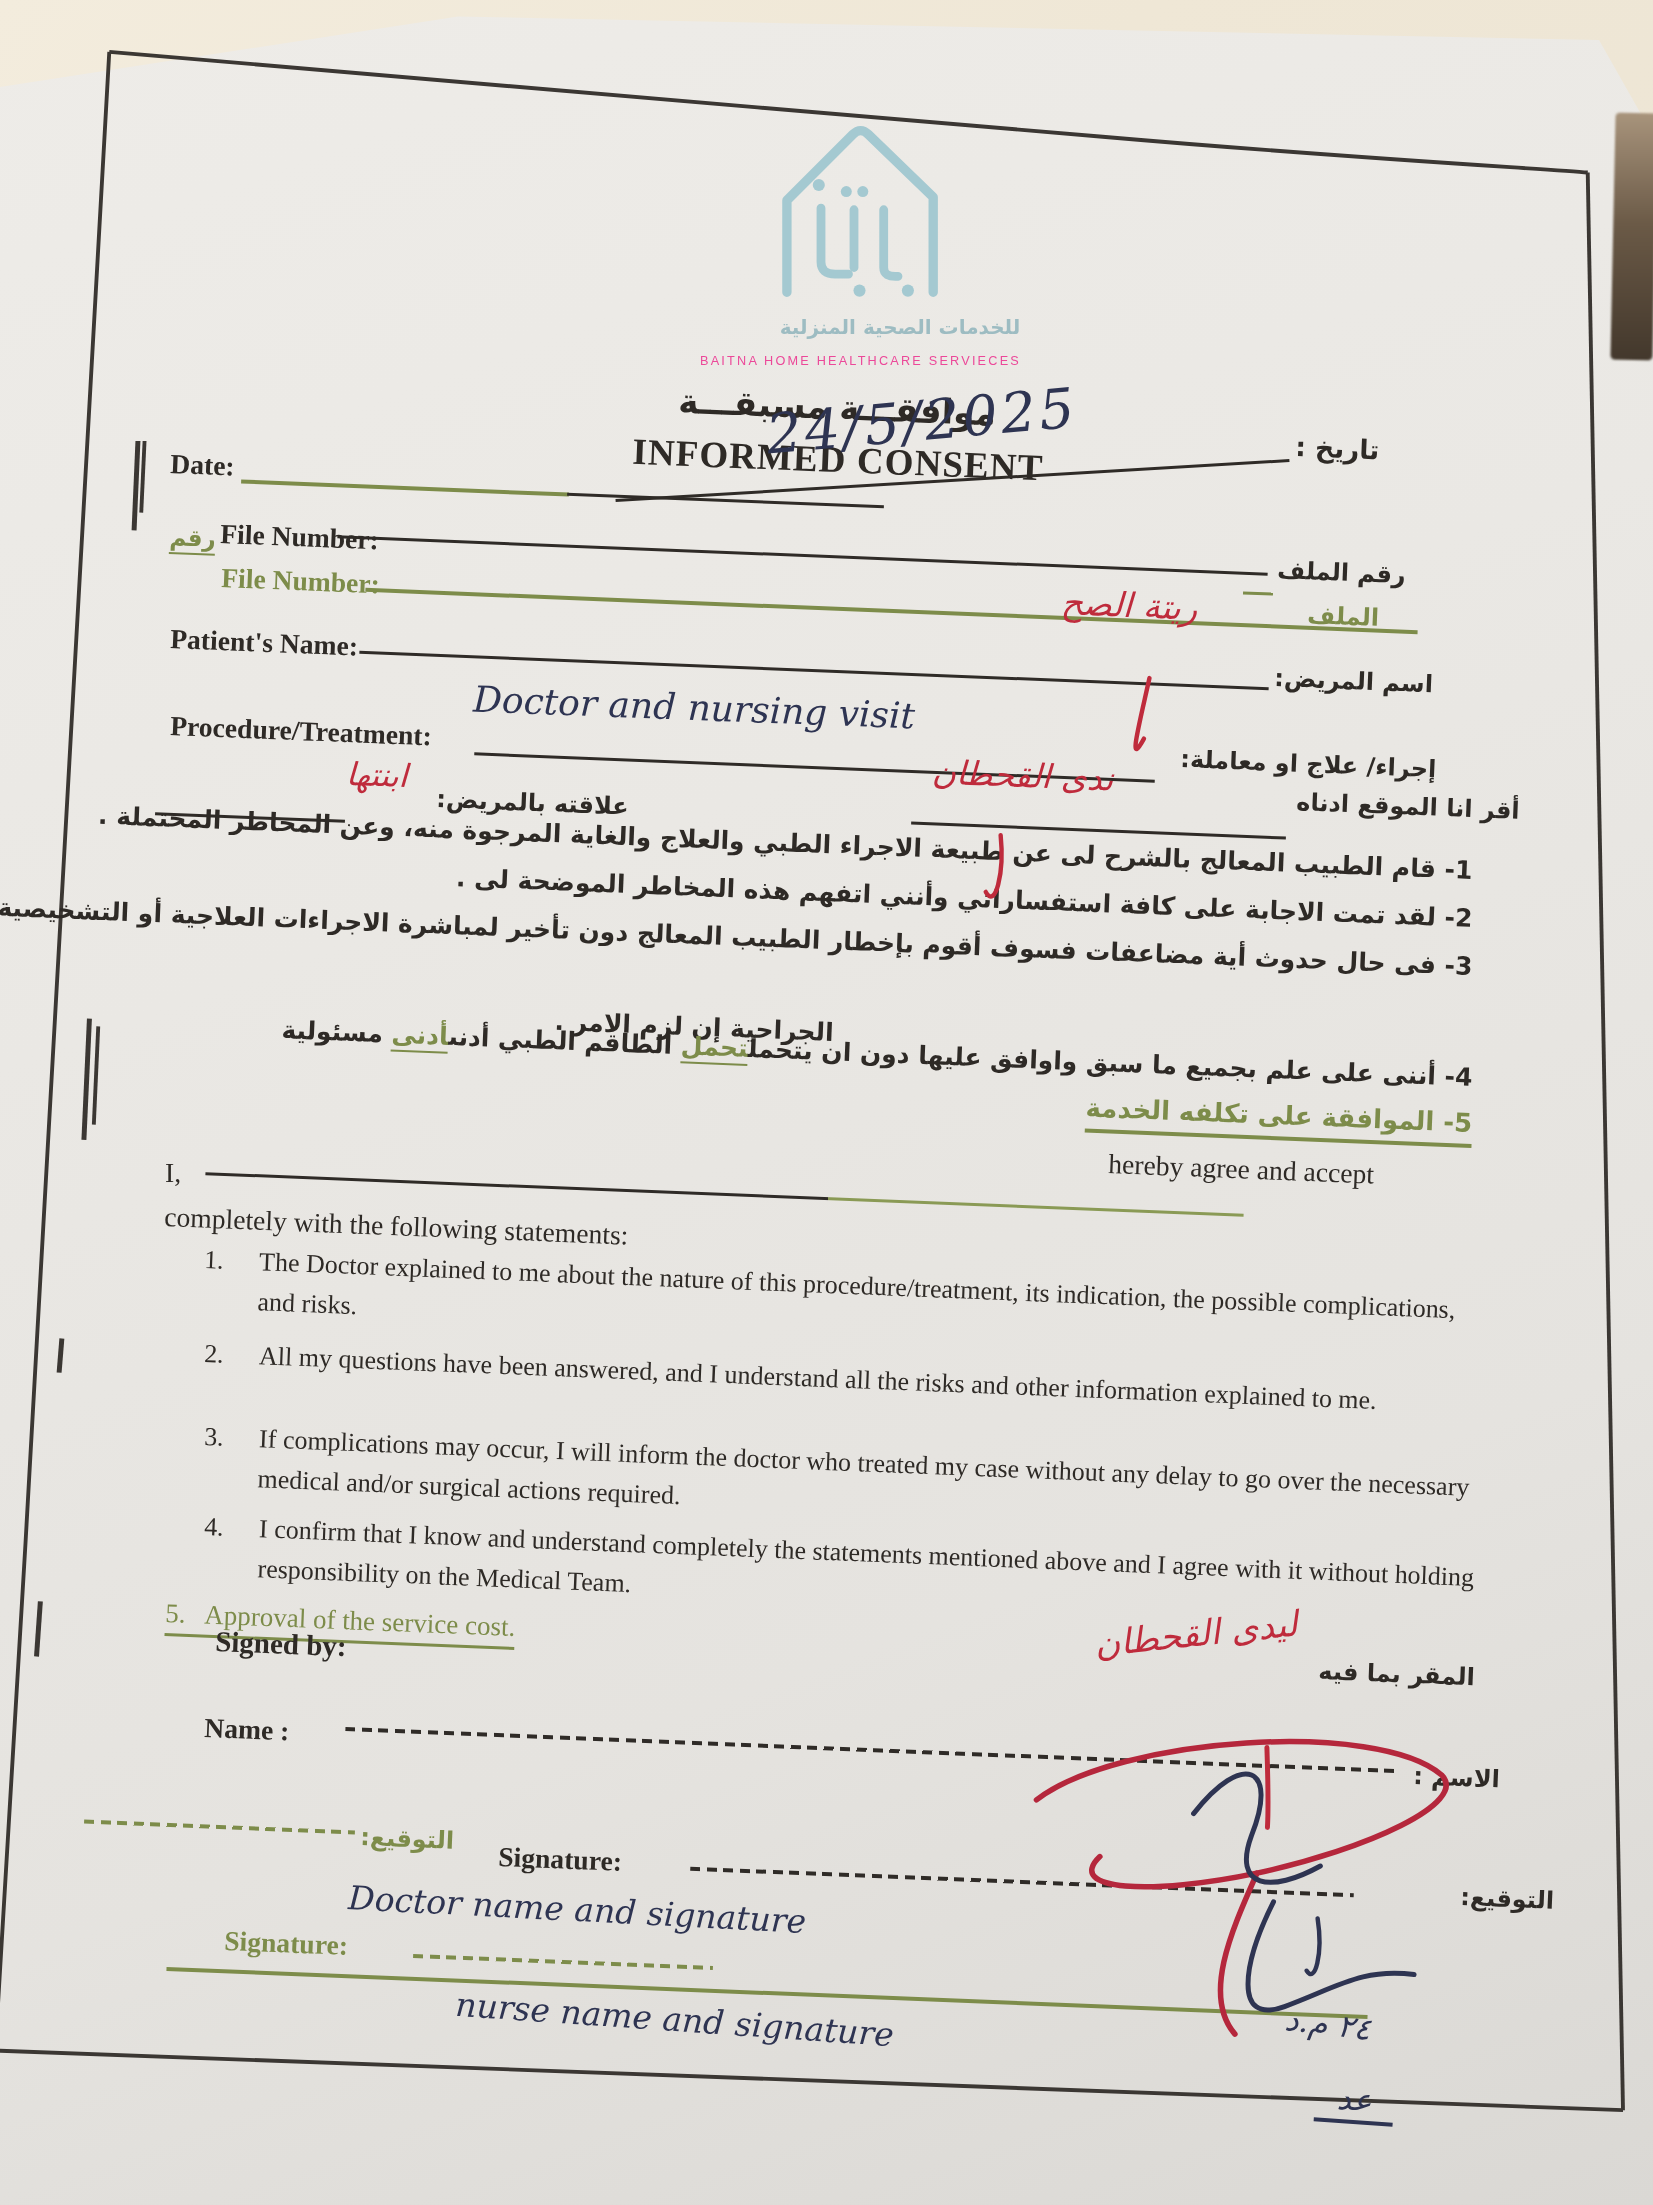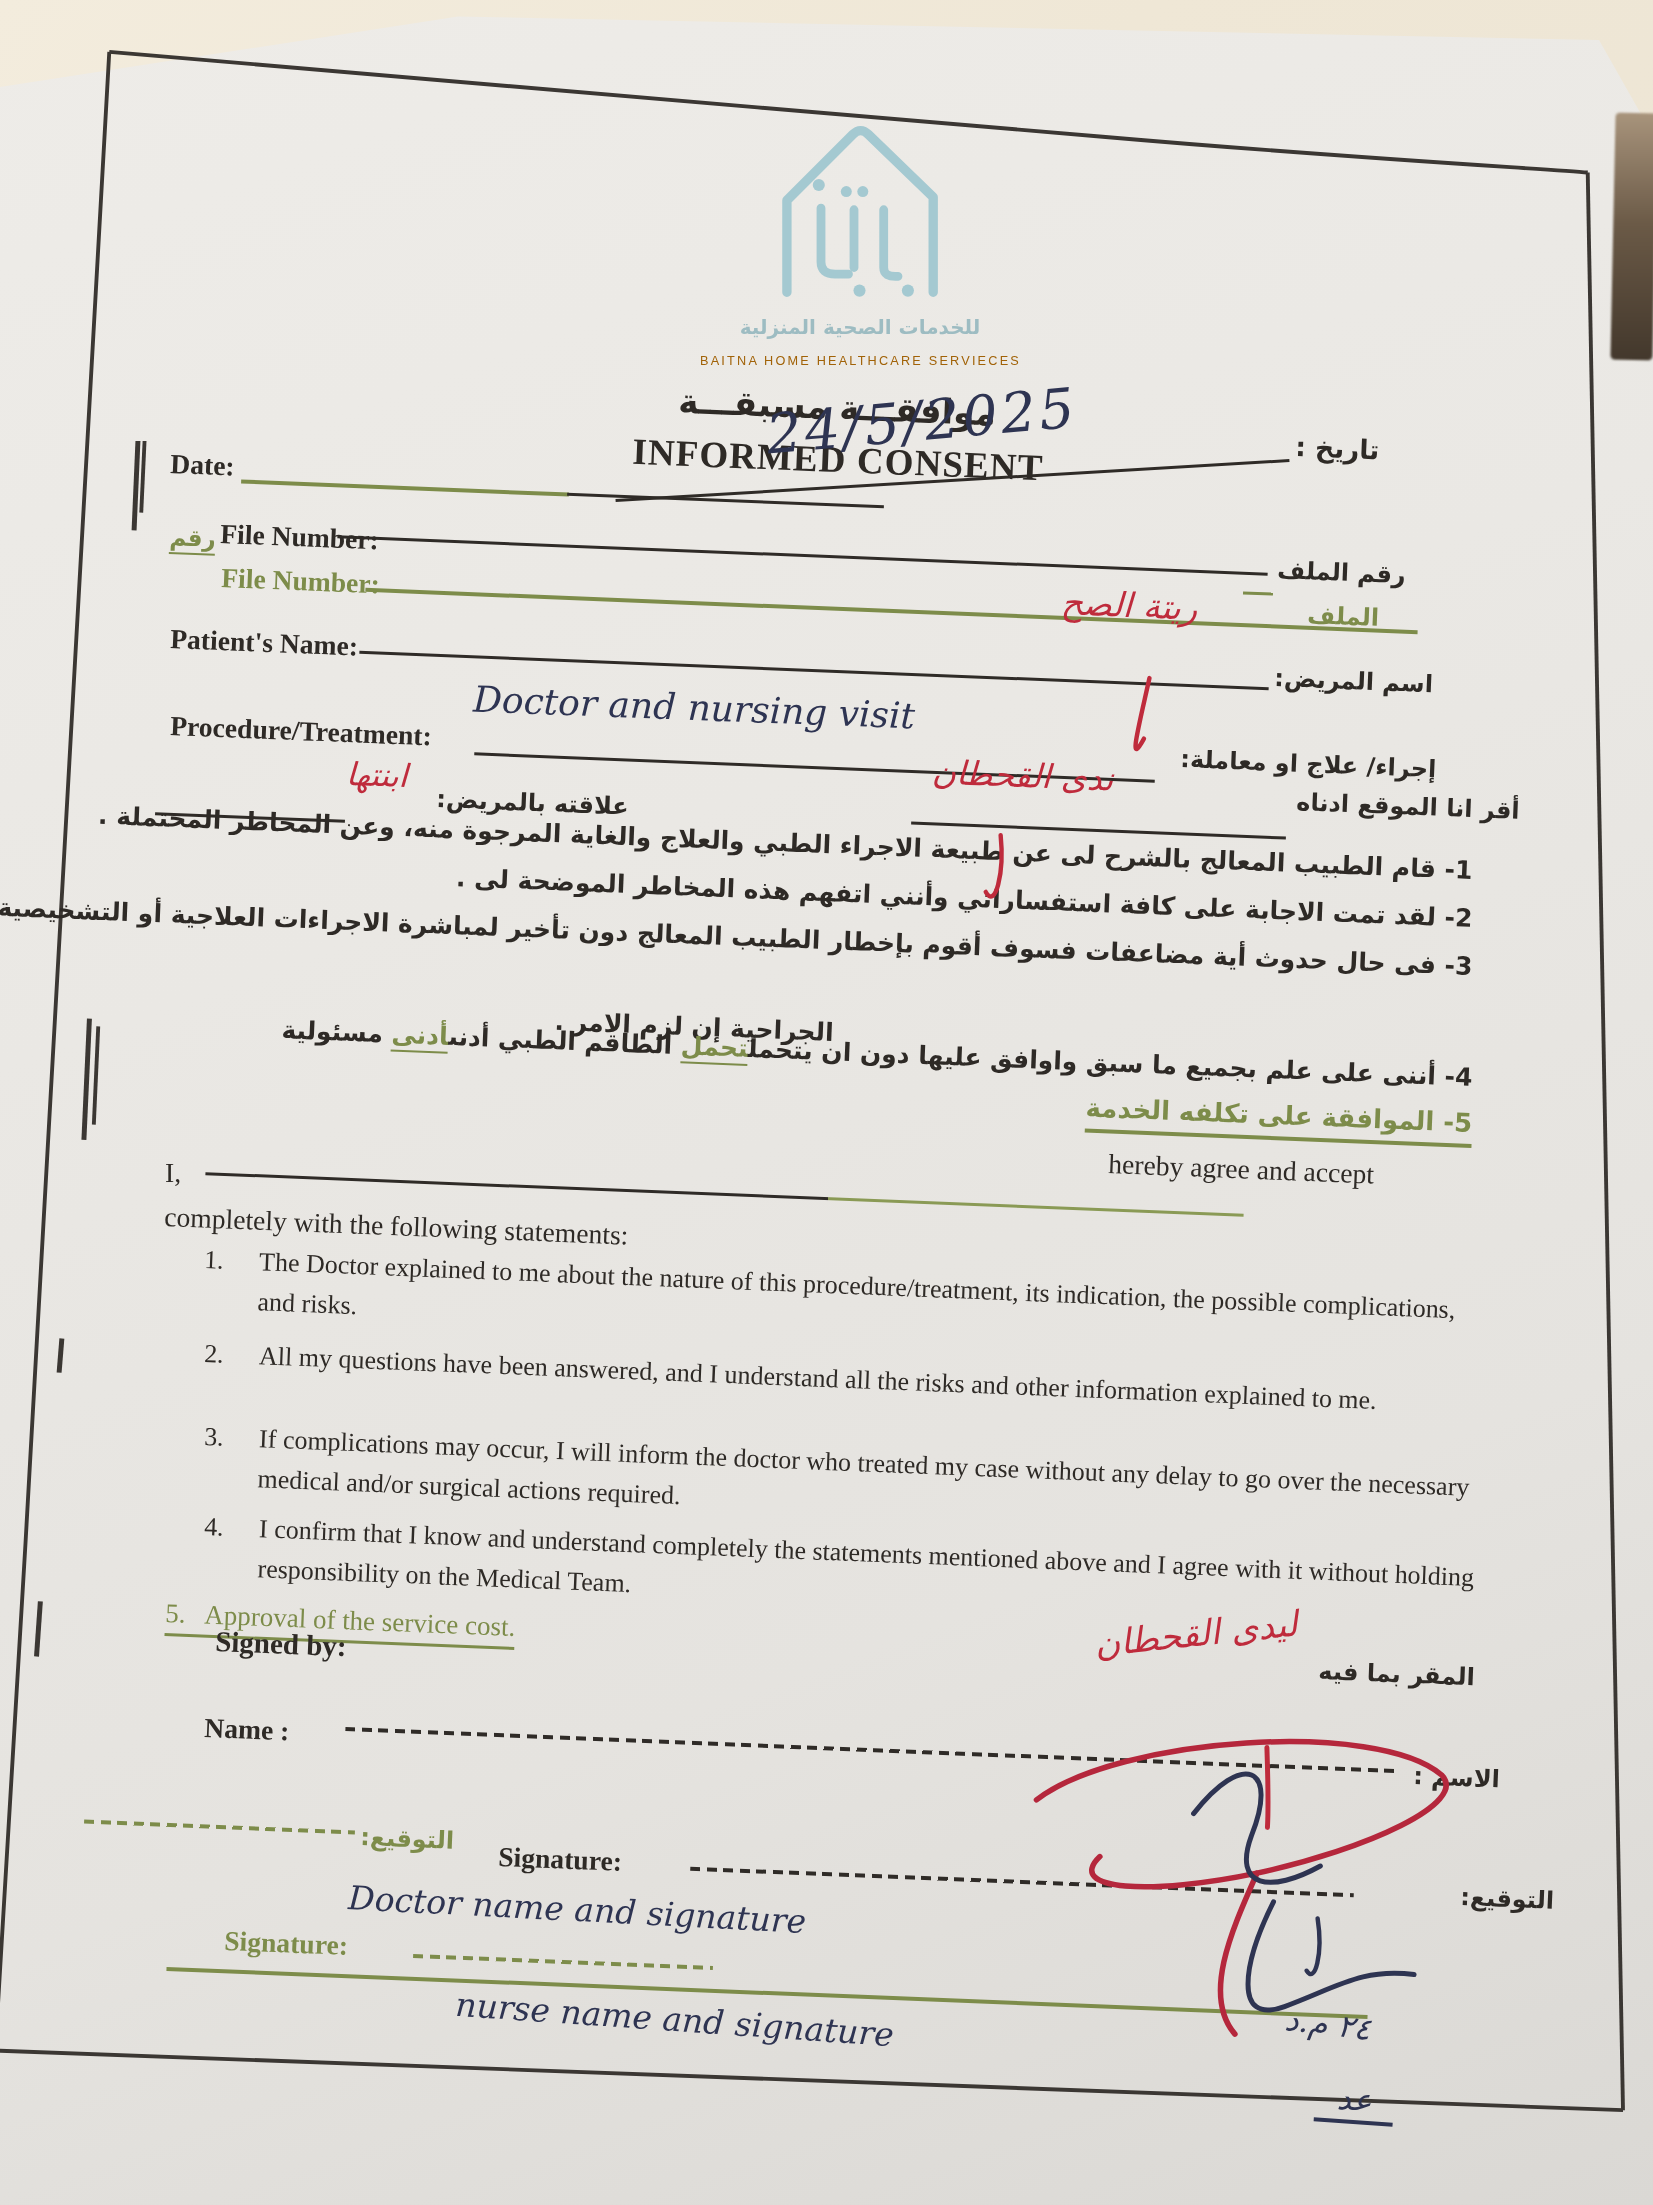--- a/index.html
+++ b/index.html
@@ -64,22 +64,22 @@
   <path d="M38,345 L38,178 L158,58 Q172,44 186,58 L304,172 L304,345" fill="none" stroke="#a4c9d1" stroke-width="17" stroke-linejoin="round" stroke-linecap="round"></path>
   <circle cx="96" cy="150" r="11" fill="#a4c9d1"></circle>
   <circle cx="146" cy="162" r="10" fill="#a4c9d1"></circle>
   <circle cx="176" cy="162" r="10" fill="#a4c9d1"></circle>
   <path d="M100,192 L100,290 Q100,312 126,312 L150,312" fill="none" stroke="#a4c9d1" stroke-width="16" stroke-linecap="round"></path>
   <path d="M160,195 L160,300" fill="none" stroke="#a4c9d1" stroke-width="16" stroke-linecap="round"></path>
   <path d="M214,195 L214,300 Q214,318 240,316" fill="none" stroke="#a4c9d1" stroke-width="16" stroke-linecap="round"></path>
   <circle cx="170" cy="342" r="11" fill="#a4c9d1"></circle>
   <circle cx="258" cy="342" r="11" fill="#a4c9d1"></circle>
 </svg>
-<div class="row ar logo-teal" style="left:711px;top:315px;width:298px;text-align:center;font-size:20px;font-weight:bold;">للخدمات الصحية المنزلية</div>
-<div class="row" style="left:695px;top:354px;width:331px;text-align:center;font-size:12.7px;letter-spacing:2.2px;color:#a16207;font-family:'Liberation Sans',sans-serif;">BAITNA HOME HEALTHCARE SERVIECES</div>
+<div class="row ar logo-teal" style="left:751px;top:315px;width:298px;text-align:center;font-size:20px;font-weight:bold;">للخدمات الصحية المنزلية</div>
+<div class="row" style="left:695px;top:354px;width:331px;text-align:center;font-size:12.7px;letter-spacing:2.2px;color:#ec4899;font-family:'Liberation Sans',sans-serif;">BAITNA HOME HEALTHCARE SERVIECES</div>
 
 <div class="row ar r" style="left:634px;top:379px;width:408px;text-align:center;font-size:34px;">موافقـــة مسبقـــة</div>
 <div class="row serif-b r" style="left:613px;top:429px;width:452px;text-align:center;font-size:37px;letter-spacing:1.1px;">INFORMED CONSENT</div>
 
 <div class="row hand" style="left:766px;top:389px;font-size:55px;transform:rotate(-5deg);letter-spacing:3.3px;">24/5/2025</div>
 <div class="ln" style="left:615px;top:479px;width:675px;height:3.3px;transform:rotate(-3.4deg);"></div>
 <div class="row ar r" style="left:1296px;top:431px;font-size:26.5px;">تاريخ :</div>
 
 <div class="row serif-b r" style="left:171px;top:448px;font-size:27.6px;">Date:</div>
 <div class="ln g" style="left:241px;top:486px;width:328px;height:3.9px;transform:rotate(2.3deg);"></div>

